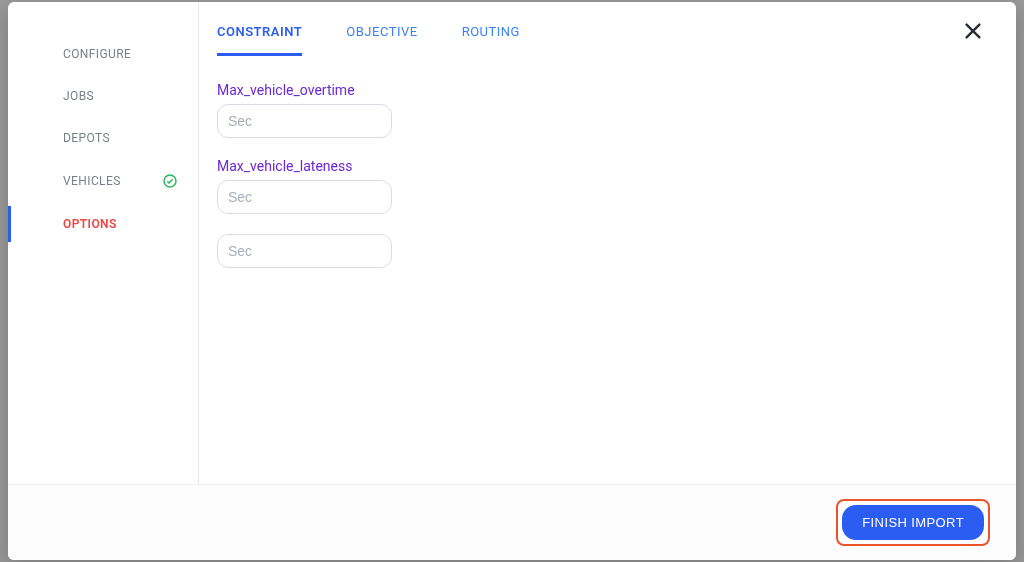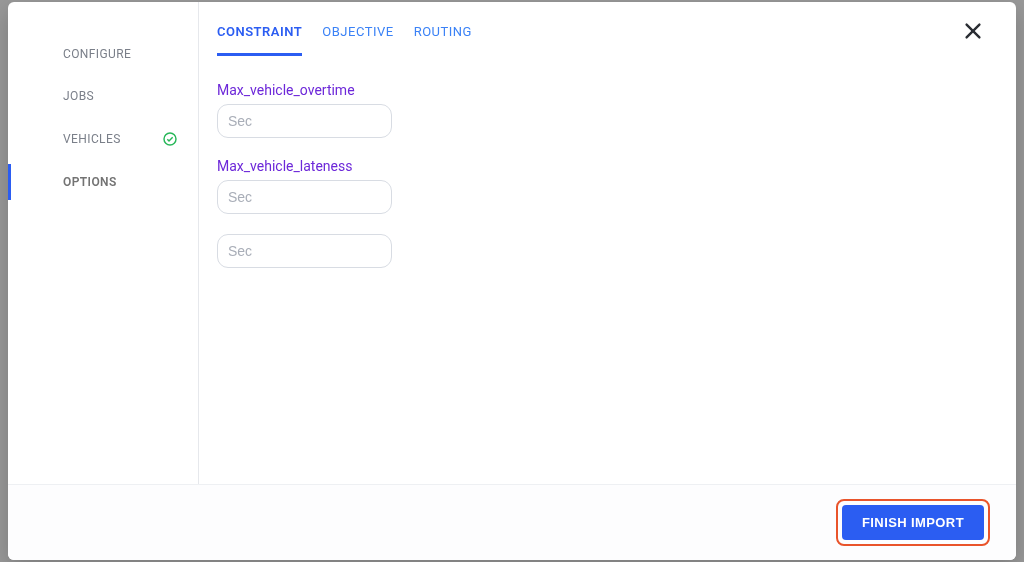--- a/index.html
+++ b/index.html
@@ -33,21 +33,21 @@
     align-items: center;
     justify-content: space-between;
     padding: 11px 20px 11px 55px;
     margin: 6px 0;
     font-size: 12px;
     letter-spacing: .4px;
     color: #7a7f89;
     cursor: pointer;
   }
   .nav-item.active {
-    color: #737373;
+    color: #ef4444;
     font-weight: 600;
     border-left: 3px solid #2b5df2;
     padding-left: 52px;
   }
   .nav-item .check {
     width: 16px; height: 16px;
   }
 
   .divider {
     width: 1px;
@@ -58,21 +58,21 @@
   .content {
     flex: 1;
     padding: 16px 26px 0 18px;
     display: flex;
     flex-direction: column;
     min-height: 0;
     position: relative;
   }
   .tabs {
     display: flex;
-    gap: 20px;
+    gap: 44px;
     border-bottom: none;
   }
   .tab {
     font-size: 13px;
     letter-spacing: .5px;
     color: #3b82f6;
     padding: 6px 0 14px 0;
     cursor: pointer;
   }
   .tab.active {
@@ -120,23 +120,23 @@
   }
   .finish-wrap {
     border: 2px solid #e9542b;
     border-radius: 8px;
     padding: 4px;
   }
   .finish-btn {
     background: #2b5df2;
     color: #fff;
     border: none;
-    border-radius: 4px;
+    border-radius: 14px;
     font-size: 13px;
-    font-weight: 700;
+    font-weight: 400;
     letter-spacing: .4px;
     padding: 10px 20px;
     cursor: pointer;
     text-align: center;
   }
 </style>
 </head>
 <body>
 
 <div class="backdrop"></div>
@@ -144,20 +144,23 @@
 <div class="modal">
 
   <div class="body-row">
 
     <nav class="sidebar">
       <div class="nav-item">
         <span>CONFIGURE</span>
       </div>
       <div class="nav-item">
         <span>JOBS</span>
+      </div>
+      <div class="nav-item">
+        <span>DEPOTS</span>
       </div>
       <div class="nav-item">
         <span>VEHICLES</span>
         <span class="check">
           <svg viewBox="0 0 24 24" fill="none" stroke="#28b759" stroke-width="2.2">
             <circle cx="12" cy="12" r="9"></circle>
             <path d="M8 12.5l2.5 2.5L16 9.5"></path>
           </svg>
         </span>
       </div>

